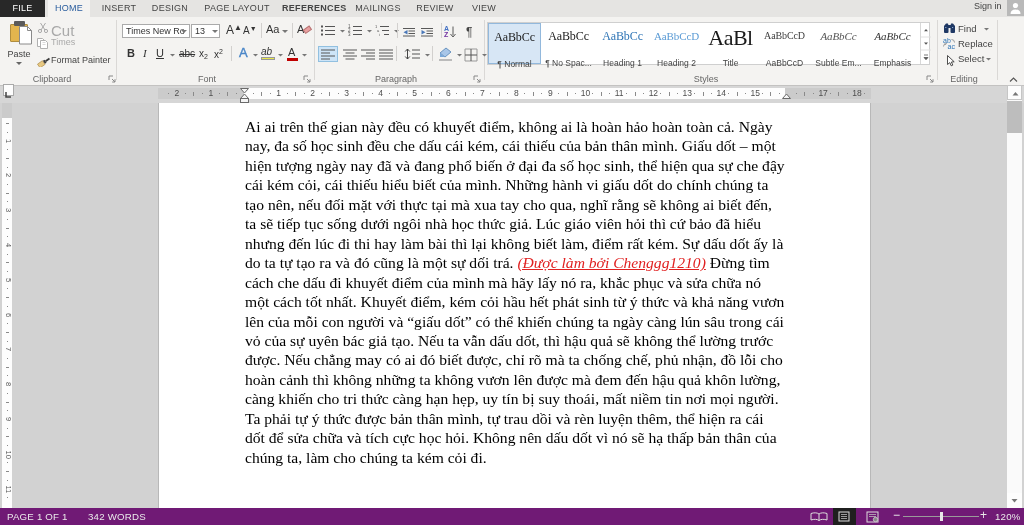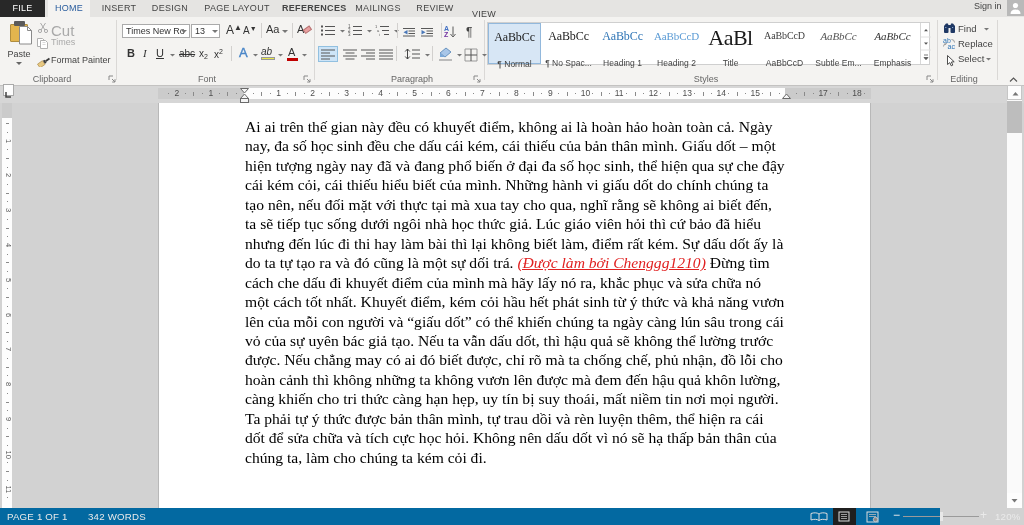--- a/index.html
+++ b/index.html
@@ -39,53 +39,53 @@
 #page { position:absolute; left:158px; top:0; width:713px; height:405px; background:#ffffff; border-left:1px solid #b8b8b8; border-right:1px solid #b8b8b8; }
 #doctext { position:absolute; left:86px; top:14px; width:545px; font-family:"Liberation Serif", serif; font-size:15.6px; line-height:19.45px; color:#000; white-space:nowrap; }
 #doctext .red { color:#e02020; font-style:italic; text-decoration:underline; }
 
 
 #sbar { left:1007px; top:100px; width:15px; height:408px; background:#fafafa; }
 #sthumb { left:0px; top:1px; width:15px; height:32px; background:#bdbdbd; }
 #sbtn { left:1007px; top:85px; width:15px; height:15px; background:#fdfdfd; border:1px solid #c6c6c6; }
 
 
-#statusbar { left:0; top:508px; width:940px; height:17px; background:#0369a1; color:#eaeaea; font-size:9.7px; letter-spacing:0.2px; line-height:17px; }
+#statusbar { left:0; top:508px; width:1024px; height:17px; background:#701a75; color:#eaeaea; font-size:9.7px; letter-spacing:0.2px; line-height:17px; }
 </style>
 </head>
 <body>
 
 <div class="abs" id="tabbar">
   <div class="abs" id="filetab">FILE</div>
   <div class="abs tab" id="hometab" style="left:48px; width:42px;">HOME</div>
   <div class="abs tab" style="left:97px; width:44px;">INSERT</div>
   <div class="abs tab" style="left:148px; width:44px;">DESIGN</div>
   <div class="abs tab" style="left:200px; width:74px;">PAGE LAYOUT</div>
   <div class="abs tab" style="left:282px; width:62px;font-weight:bold;">REFERENCES</div>
   <div class="abs tab" style="left:352px; width:52px;">MAILINGS</div>
   <div class="abs tab" style="left:412px; width:46px;">REVIEW</div>
-  <div class="abs tab" style="left:466px; width:36px;margin-top:6px;">VIEW</div>
+  <div class="abs tab" style="left:466px; width:36px;">VIEW</div>
   <div class="abs" id="signin">Sign in</div>
   <div class="abs" id="personbox"><svg width="17" height="16">
         <circle cx="8.5" cy="5.5" r="2.6" fill="#fff"></circle>
         <path d="M3.5 14 Q3.5 9.5 8.5 9.5 Q13.5 9.5 13.5 14 Z" fill="#fff"></path>
       </svg></div>
 </div>
 
 <div class="abs" id="ribbon">
 
   <div class="abs gdiv" style="left:116px;"></div>
   <div class="abs gdiv" style="left:314px;"></div>
   <div class="abs gdiv" style="left:484px;"></div>
   <div class="abs gdiv" style="left:937px;"></div>
   <div class="abs gdiv" style="left:997px;"></div>
 
   <div class="abs glabel" style="left:12px;">Clipboard</div>
   <div class="abs glabel" style="left:167px;">Font</div>
-  <div class="abs glabel" style="left:372px;">Paragraph</div>
+  <div class="abs glabel" style="left:356px;">Paragraph</div>
   <div class="abs glabel" style="left:666px;">Styles</div>
   <div class="abs glabel" style="left:924px;">Editing</div>
 
   <svg class="abs" style="left:108px; top:58px;" width="9" height="9">
       <path d="M1 1 h4 M1 1 v4" stroke="#888" fill="none"></path>
       <path d="M4 4 l3 3 M7 4.2 v2.8 h-2.8" stroke="#888" fill="none"></path>
     </svg>
   <svg class="abs" style="left:303px; top:58px;" width="9" height="9">
       <path d="M1 1 h4 M1 1 v4" stroke="#888" fill="none"></path>
       <path d="M4 4 l3 3 M7 4.2 v2.8 h-2.8" stroke="#888" fill="none"></path>

